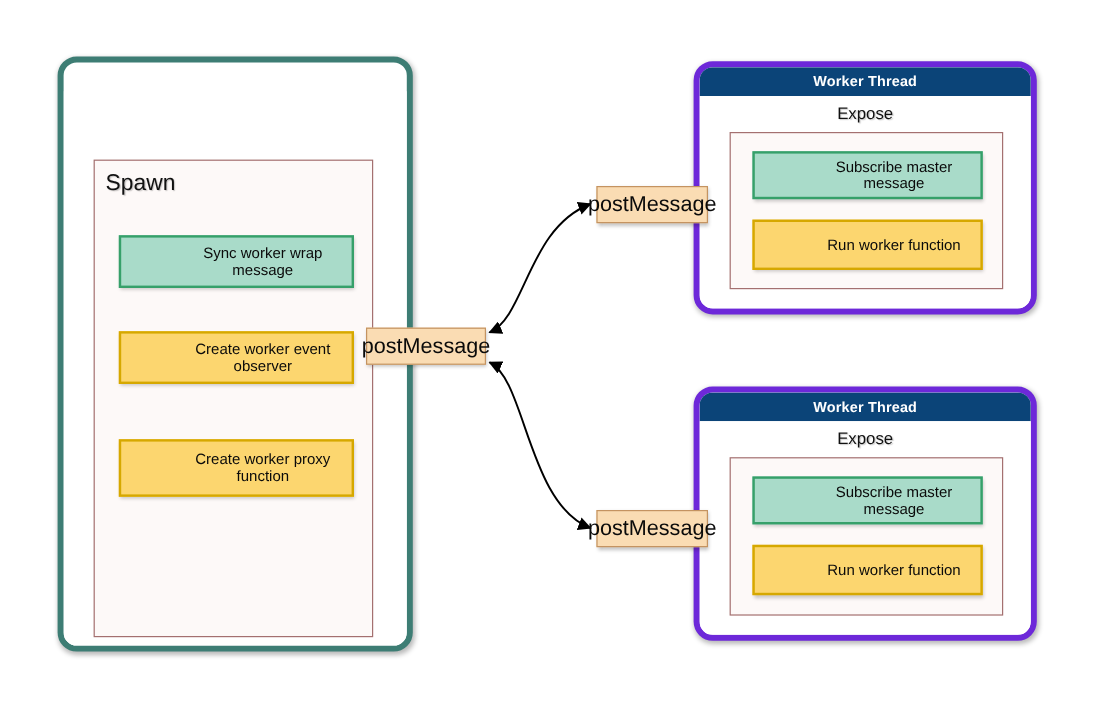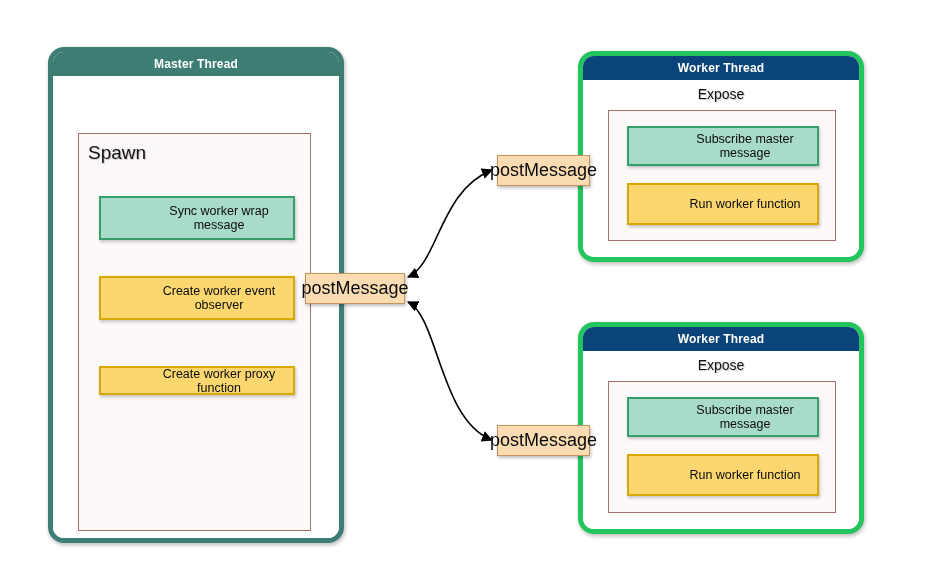--- a/index.html
+++ b/index.html
@@ -61,21 +61,21 @@
   }
   #master-thread .thread-header {
     height: 24px;
     background: #3d7d74;
   }
 
   
   .worker-thread {
     left: 578px;
     width: 286px;
-    border: 5px solid #22c55e;
+    border: 5px solid #6d28d9;
   }
   #worker-thread-1 { top: 51px;  height: 211px; }
   #worker-thread-2 { top: 322px; height: 212px; }
   .worker-thread .thread-header {
     height: 24px;
     background: #0b4478;
   }
 
   
   .group-box {
@@ -145,36 +145,35 @@
     pointer-events: none;
     z-index: 4;
   }
 </style>
 </head>
 <body>
 
 <div id="canvas">
 
   <div class="thread" id="master-thread">
-    <div class="thread-header">Master Thread</div>
 
     <div class="thread-body" style="top:24px; height:467px;">
 
       <div class="group-box" style="left:25px; top:16px; width:233px; height:398px;margin-top:41px;">
         <div class="group-title-left" style="left:9px; top:8px;">Spawn</div>
 
         <div class="step teal" style="left:20px; top:62px; width:196px; height:44px;">
           <span>Sync worker wrap message</span>
         </div>
 
         <div class="step yellow" style="left:20px; top:142px; width:196px; height:44px;">
           <span>Create worker event observer</span>
         </div>
 
-        <div class="step yellow" style="left:20px; top:232px; width:196px; height:29px;">
+        <div class="step yellow" style="left:20px; top:232px; width:196px; height:48px;">
           <span>Create worker proxy function</span>
         </div>
 
       </div>
     </div>
   </div>
 
   <div class="thread worker-thread" id="worker-thread-1">
     <div class="thread-header">Worker Thread</div>
 

